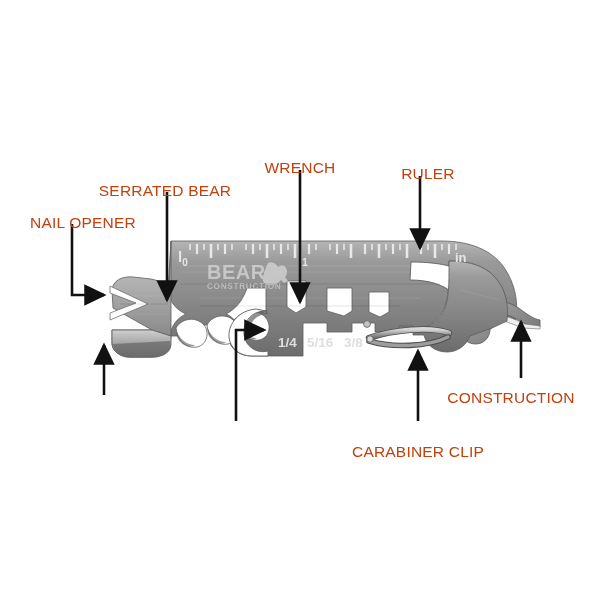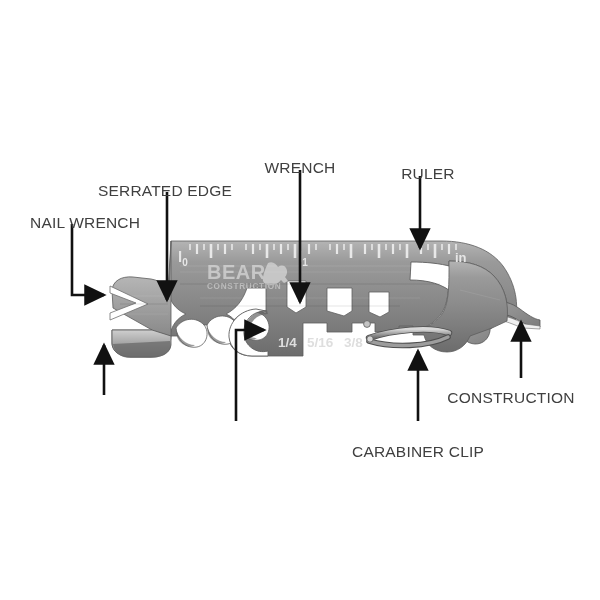--- a/index.html
+++ b/index.html
@@ -22,21 +22,21 @@
     left: 0;
     top: 0;
     width: 600px;
     height: 600px;
   }
   .callout-label {
     position: absolute;
     font-family: "Liberation Sans", sans-serif;
     font-size: 15.5px;
     letter-spacing: 0.2px;
-    color: #404040;
+    color: #c2410c;
     white-space: nowrap;
     line-height: 1;
   }
   .lbl-center { transform: translateX(-50%); }
   .lbl-left   { transform: translateX(0); }
 </style>
 </head>
 <body>
 
 <div id="stage">
@@ -265,20 +265,20 @@
       <path d="M167,192 L167,300" marker-end="url(#arrowHead)"></path>
       <path d="M300,170 L300,302" marker-end="url(#arrowHead)"></path>
       <path d="M420,176 L420,248" marker-end="url(#arrowHead)"></path>
       <path d="M521,378 L521,322" marker-end="url(#arrowHead)"></path>
       <path d="M418,421 L418,351" marker-end="url(#arrowHead)"></path>
       <path d="M236,421 L236,330 L264,330" marker-end="url(#arrowHead)"></path>
       <path d="M104,395 L104,345" marker-end="url(#arrowHead)"></path>
     </g>
   </svg>
 
-  <div class="callout-label lbl-left" style="left:30px;  top:215px;">NAIL WRENCH</div>
-  <div class="callout-label lbl-center" style="left:165px; top:183px;">SERRATED EDGE</div>
+  <div class="callout-label lbl-left" style="left:30px;  top:215px;">NAIL OPENER</div>
+  <div class="callout-label lbl-center" style="left:165px; top:183px;">SERRATED BEAR</div>
   <div class="callout-label lbl-center" style="left:300px; top:160px;">WRENCH</div>
   <div class="callout-label lbl-center" style="left:428px; top:166px;">RULER</div>
   <div class="callout-label lbl-center" style="left:511px; top:390px;">CONSTRUCTION</div>
   <div class="callout-label lbl-center" style="left:418px; top:444px;">CARABINER CLIP</div>
 
 </div>
 
 </body></html>

